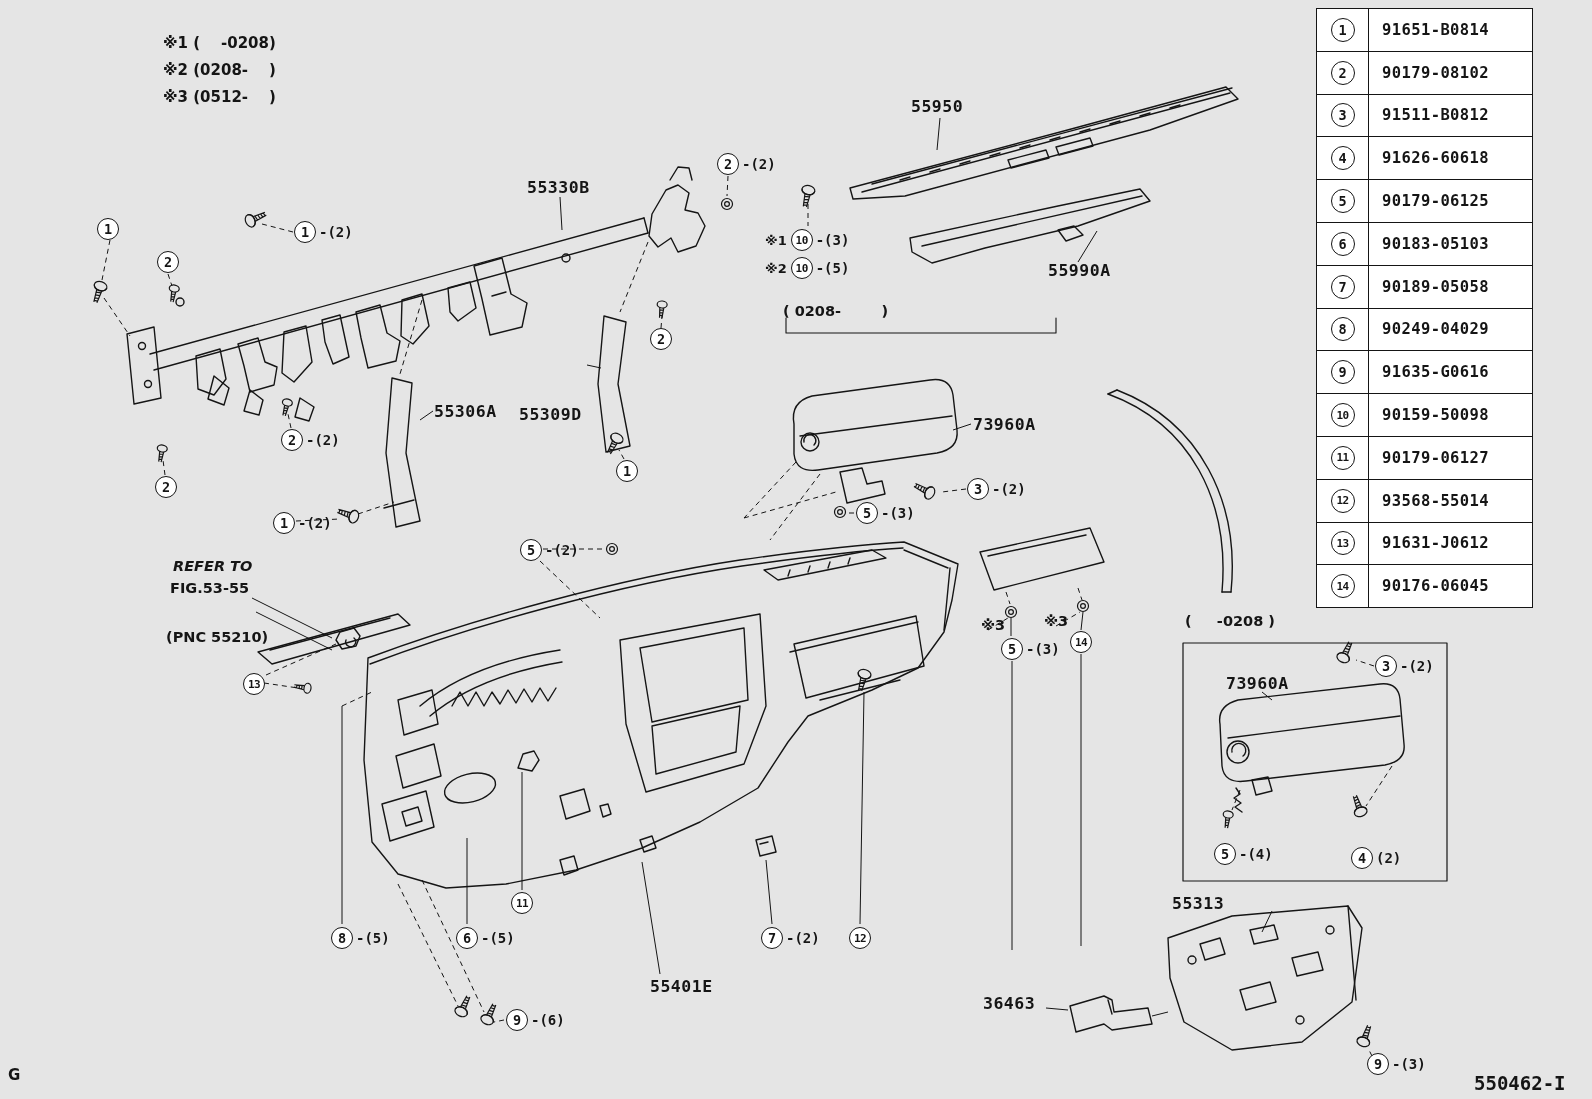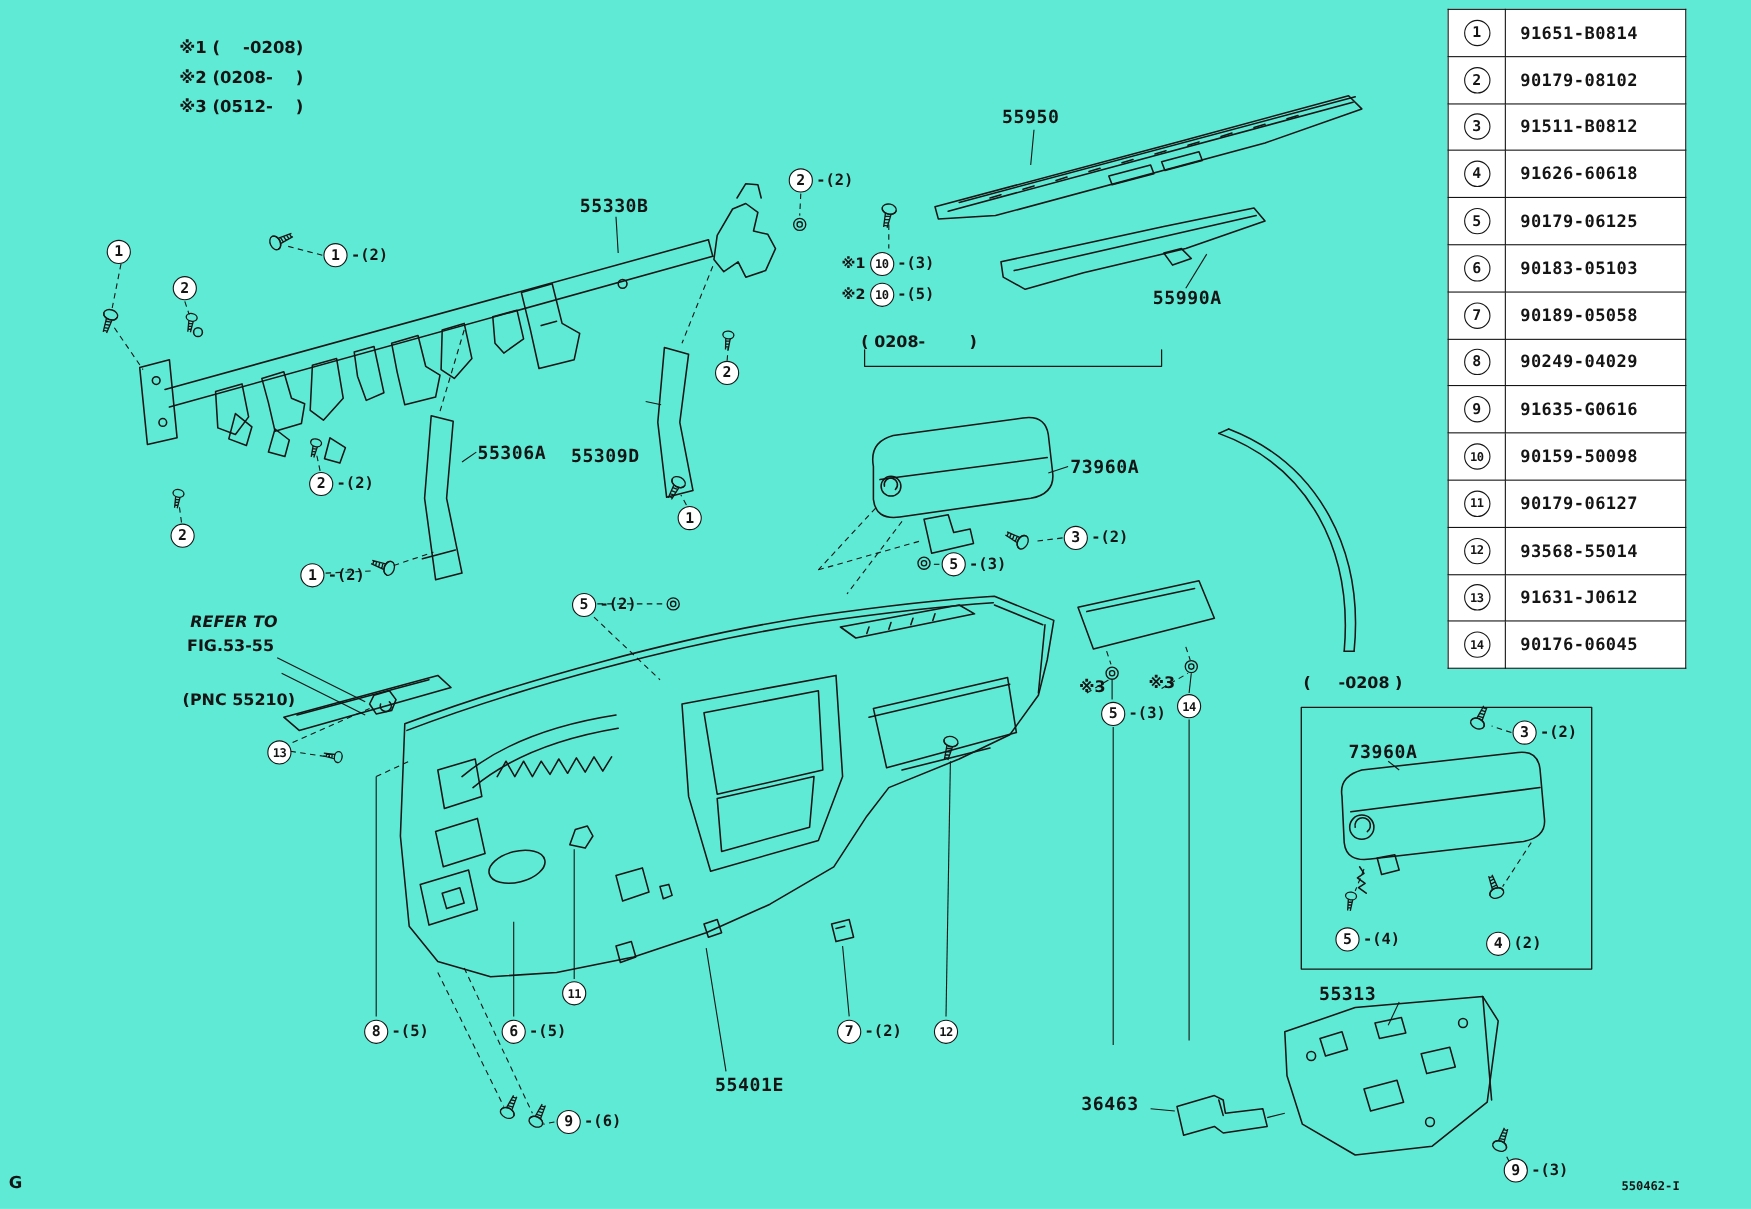--- a/index.html
+++ b/index.html
@@ -1,17 +1,17 @@
 <!DOCTYPE html>
 <html><head>
 <meta charset="utf-8">
 <style>
   html,body{margin:0;padding:0;background:#fff;}
   .stage{
-    position:relative;width:1592px;height:1099px;background:#5eead4;overflow:hidden;
+    position:relative;width:1592px;height:1099px;background:#e5e5e5;overflow:hidden;
     font-family:"DejaVu Sans Mono", monospace;color:#151515;
   }
   .stage svg{position:absolute;left:0;top:0;}
   .layer{position:absolute;left:0;top:0;width:100%;height:100%;pointer-events:none;}
   
   .notes{position:absolute;left:163px;top:30px;font-family:"DejaVu Sans","Liberation Sans",sans-serif;
          font-size:15px;font-weight:600;line-height:27px;white-space:pre;}
   
   .part-label{position:absolute;font-size:16.5px;font-weight:700;letter-spacing:0.5px;white-space:pre;}
   .annot{position:absolute;font-family:"DejaVu Sans","Liberation Sans",sans-serif;
@@ -27,21 +27,21 @@
   
   .parts-table{position:absolute;left:1316px;top:8px;border-collapse:collapse;background:#fff;}
   .parts-table td{border:1.8px solid #151515;height:42.8px;box-sizing:border-box;padding:0;}
   .cell-num{width:52px;text-align:center;vertical-align:middle;}
   .cell-part{width:164px;font-size:15.5px;font-weight:700;letter-spacing:0.4px;padding-left:13px !important;
              vertical-align:middle;}
   .cell-num .co{width:24px;height:24px;}
   
   .footer-g{position:absolute;left:8px;top:1066px;font-size:15px;font-weight:600;
             font-family:"DejaVu Sans","Liberation Sans",sans-serif;}
-  .footer-num{position:absolute;left:1474px;top:1072px;font-size:11px;font-weight:700;}
+  .footer-num{position:absolute;left:1474px;top:1072px;font-size:19px;font-weight:700;}
 </style>
 </head>
 <body>
 
 <div class="stage">
 
   <svg width="1592" height="1099" viewBox="0 0 1592 1099">
     <defs>
       <g id="bolt" fill="none">
         <ellipse cx="0" cy="-2" rx="6.5" ry="4.5"></ellipse>
@@ -258,21 +258,21 @@
 
   <div class="notes"><div>※1 (    -0208)</div><div>※2 (0208-    )</div><div>※3 (0512-    )</div></div>
   <div class="layer">
       <div class="part-label" style="left: 527px; top: 178px;">55330B</div>
       <div class="part-label" style="left: 911px; top: 97px;">55950</div>
       <div class="part-label" style="left: 1004px; top: 261px; margin-left: 44px;">55990A</div>
       <div class="part-label" style="left: 519px; top: 357px; margin-top: 48px;">55309D</div>
       <div class="part-label" style="left: 434px; top: 402px;">55306A</div>
       <div class="part-label" style="left: 973px; top: 415px;">73960A</div>
       <div class="part-label" style="left: 1226px; top: 674px;">73960A</div>
-      <div class="part-label" style="left: 1199px; top: 894px;">55313</div>
+      <div class="part-label" style="left: 1172px; top: 894px;">55313</div>
       <div class="part-label" style="left: 983px; top: 994px;">36463</div>
       <div class="part-label" style="left: 650px; top: 977px;">55401E</div>
     </div>
   <div class="layer">
       <div class="annot" style="left: 173px; top: 558px; font-style: italic;">REFER TO</div>
       <div class="annot" style="left: 170px; top: 580px;">FIG.53-55</div>
       <div class="annot" style="left: 166px; top: 602px; margin-top: 27px;">(PNC 55210)</div>
       <div class="annot" style="left: 783px; top: 303px;">( 0208-        )</div>
       <div class="annot" style="left: 1185px; top: 613px;">(     -0208 )</div>
       <div class="annot" style="left: 981px; top: 617px;">※3</div>

